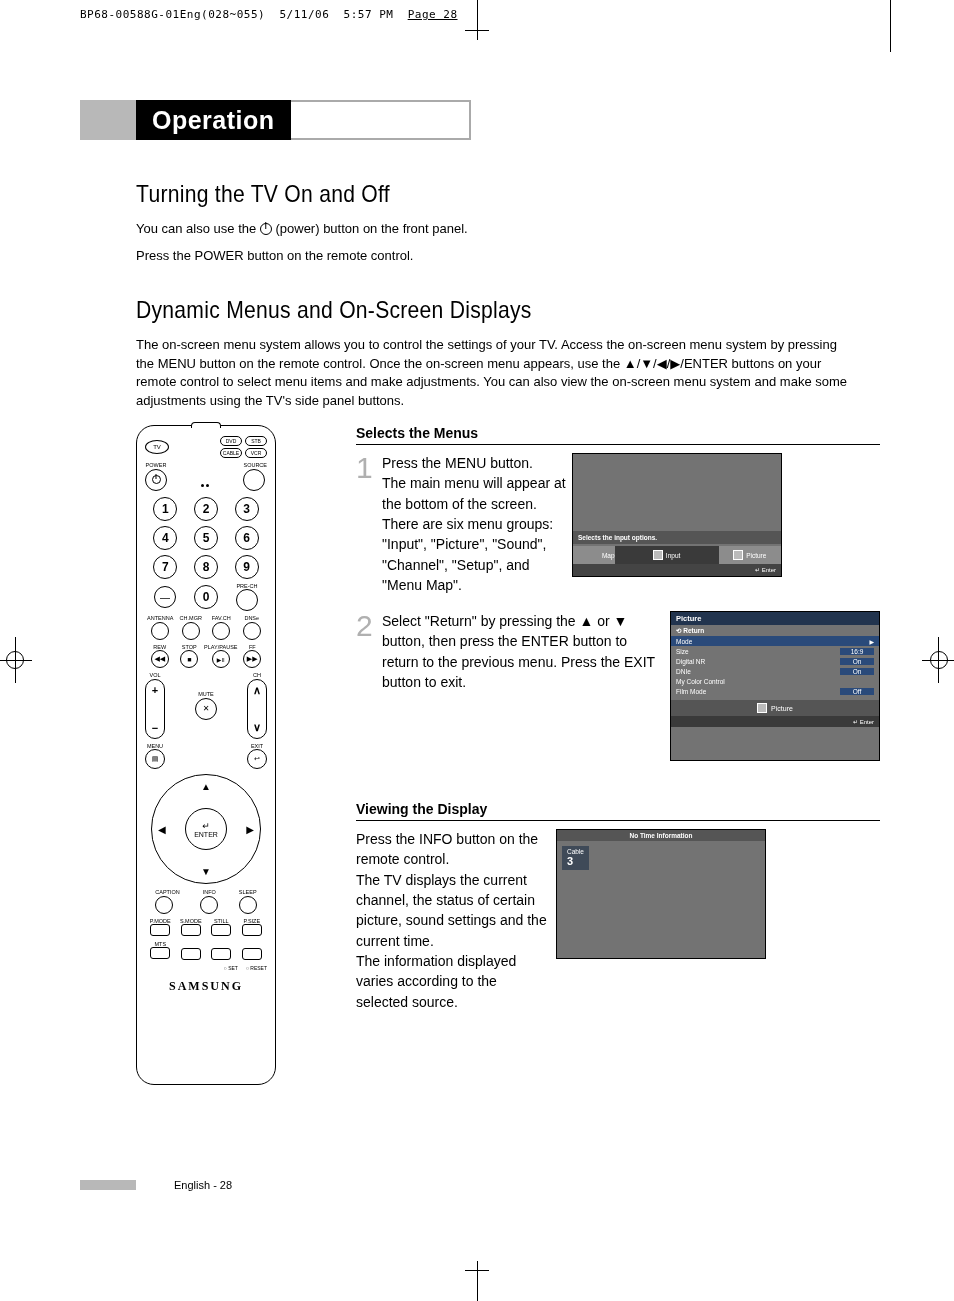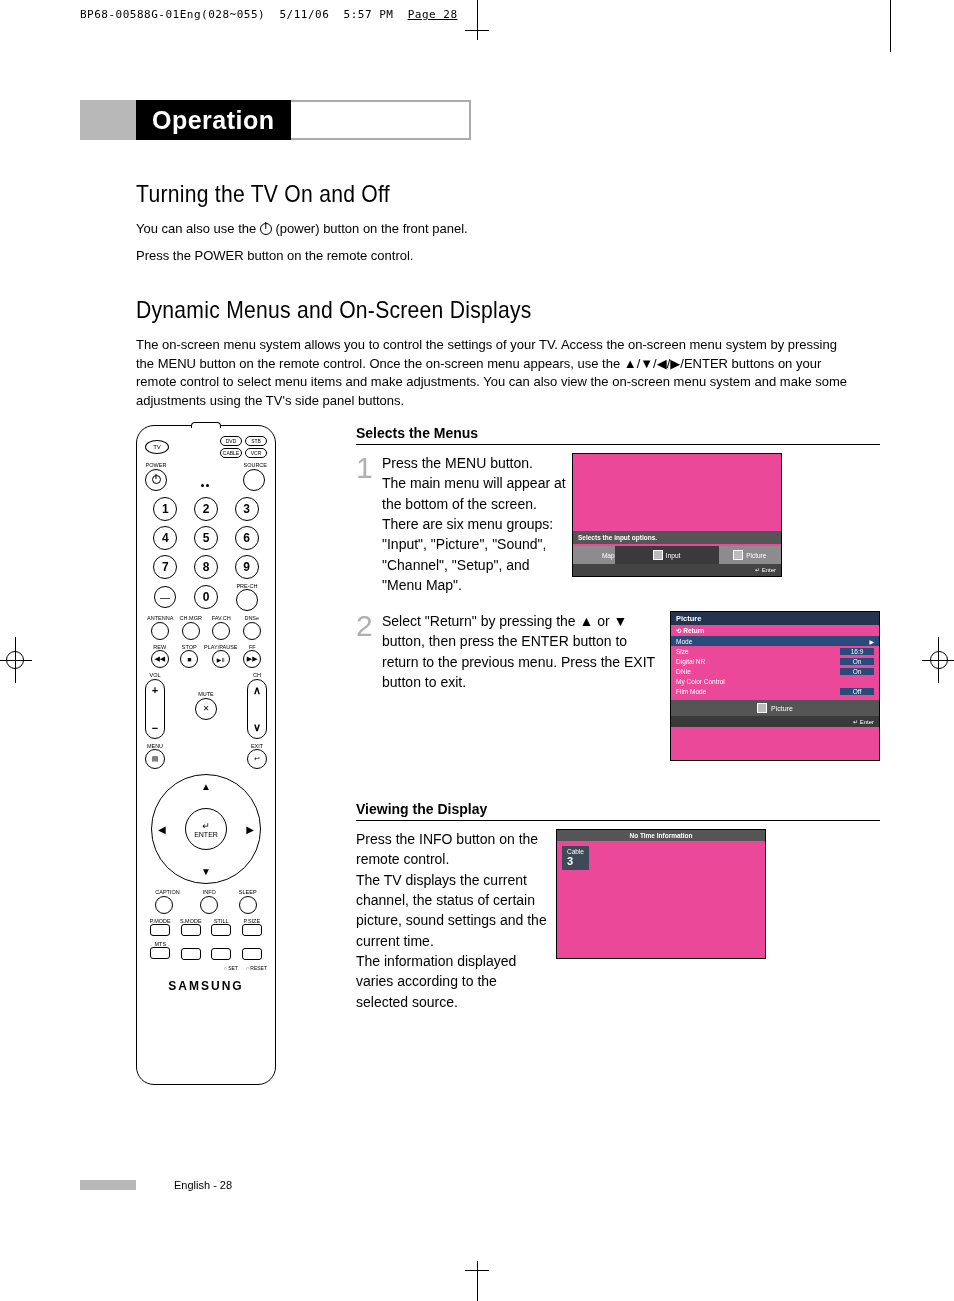--- a/index.html
+++ b/index.html
@@ -39,32 +39,32 @@
   .sm-label { font-size:5.5px; text-align:center; line-height:1; }
   .oval-btn { border:1px solid #000; border-radius:8px; width:22px; height:10px; font-size:5px; display:flex; align-items:center; justify-content:center; }
   .tv-oval { border:1px solid #000; border-radius:50%; width:24px; height:14px; font-size:6px; display:flex; align-items:center; justify-content:center; }
   .circ-btn { width:22px; height:22px; border:1.2px solid #000; border-radius:50%; display:flex; align-items:center; justify-content:center; font-size:10px; background:#fff; }
   .circ-btn.big { width:24px; height:24px; font-size:12px; font-weight:bold; }
   .rocker { width:20px; height:60px; border:1.2px solid #000; border-radius:10px; display:flex; flex-direction:column; align-items:center; justify-content:space-between; padding:4px 0; font-size:11px; font-weight:bold; }
   .dpad-ring { width:110px; height:110px; border:1.2px solid #000; border-radius:50%; position:relative; margin:4px auto 6px; }
   .dpad-ring .enter { position:absolute; top:50%; left:50%; transform:translate(-50%,-50%); width:42px; height:42px; border:1.2px solid #000; border-radius:50%; display:flex; align-items:center; justify-content:center; font-size:7px; flex-direction:column; }
   .dpad-arrow { position:absolute; font-size:10px; }
   .mini-sq { width:20px; height:12px; border:1px solid #000; border-radius:3px; }
-  .brand { text-align:center; font-weight:bold; letter-spacing:2px; font-size:12px; margin-top:8px; font-family:Liberation Sans, sans-serif; }
+  .brand { text-align:center; font-weight:bold; letter-spacing:2px; font-size:12px; margin-top:8px; font-family:Liberation Serif, serif; }
   .tiny { font-size:5px; text-align:center; }
 
   
   h3.step-head { font-size:14px; font-weight:bold; border-bottom:1px solid #000; padding-bottom:3px; margin-bottom:8px; }
   .step { display:flex; margin-bottom:16px; }
   .step-num { font-size:30px; font-weight:300; color:#b0b0b0; width:26px; flex-shrink:0; line-height:1; font-family:Arial,sans-serif; }
   .step-text { font-size:14px; line-height:1.45; flex:1; padding-right:4px; }
   .step-text p { margin-bottom:10px; }
 
   
-  .osd { background:#ec4899; border:1px solid #000; font-size:7px; color:#fff; position:relative; }
+  .osd { background:#737373; border:1px solid #000; font-size:7px; color:#fff; position:relative; }
   .osd1 { width:210px; height:124px; }
   .osd1 .msgbar { position:absolute; bottom:32px; left:0; right:0; background:#555; padding:3px 5px; font-weight:bold; font-size:6.5px; }
   .osd1 .menubar { position:absolute; bottom:12px; left:0; right:0; height:18px; display:flex; }
   .osd1 .menubar .cell { flex:1; display:flex; align-items:center; justify-content:center; gap:3px; font-size:6.5px; }
   .osd1 .menubar .cell.dark { background:#3a3a3a; }
   .osd1 .menubar .cell.light { background:#8c8c8c; }
   .osd1 .enterbar { position:absolute; bottom:0; left:0; right:0; height:12px; background:#444; text-align:right; padding:2px 5px; font-size:6px; }
   .osd-ico { width:10px; height:10px; background:#bbb; border:0.5px solid #fff; display:inline-block; }
 
   .osd2 { width:210px; height:150px; }

